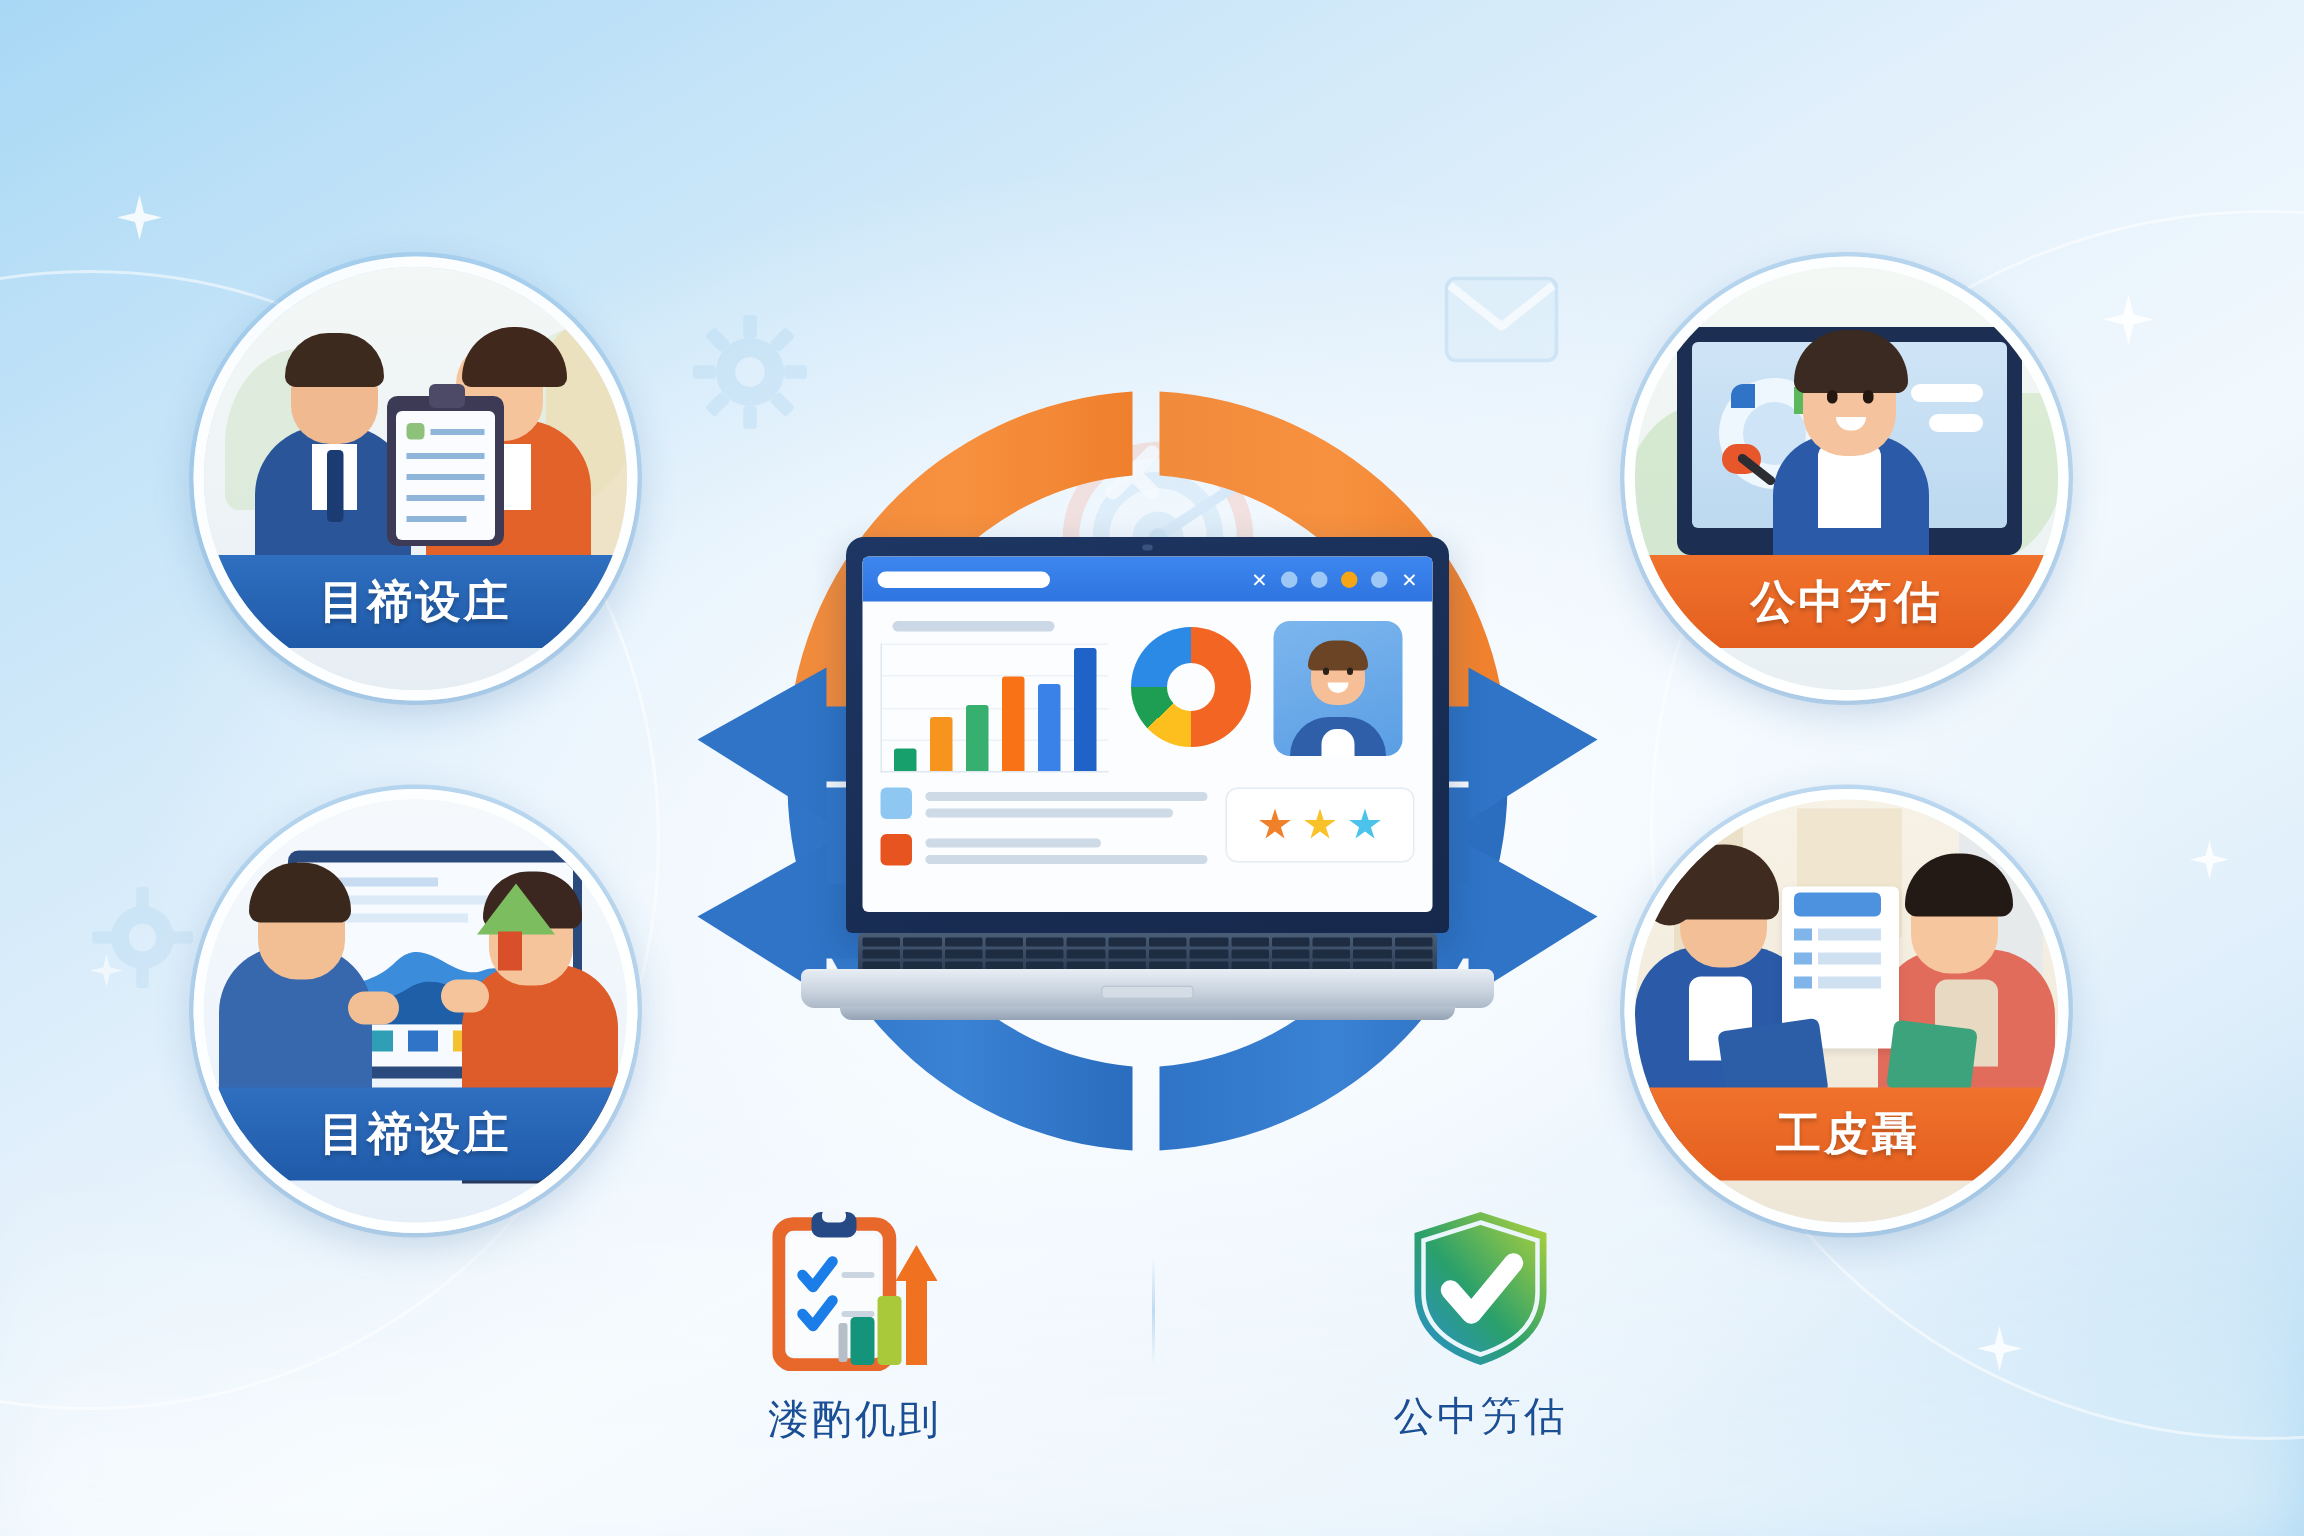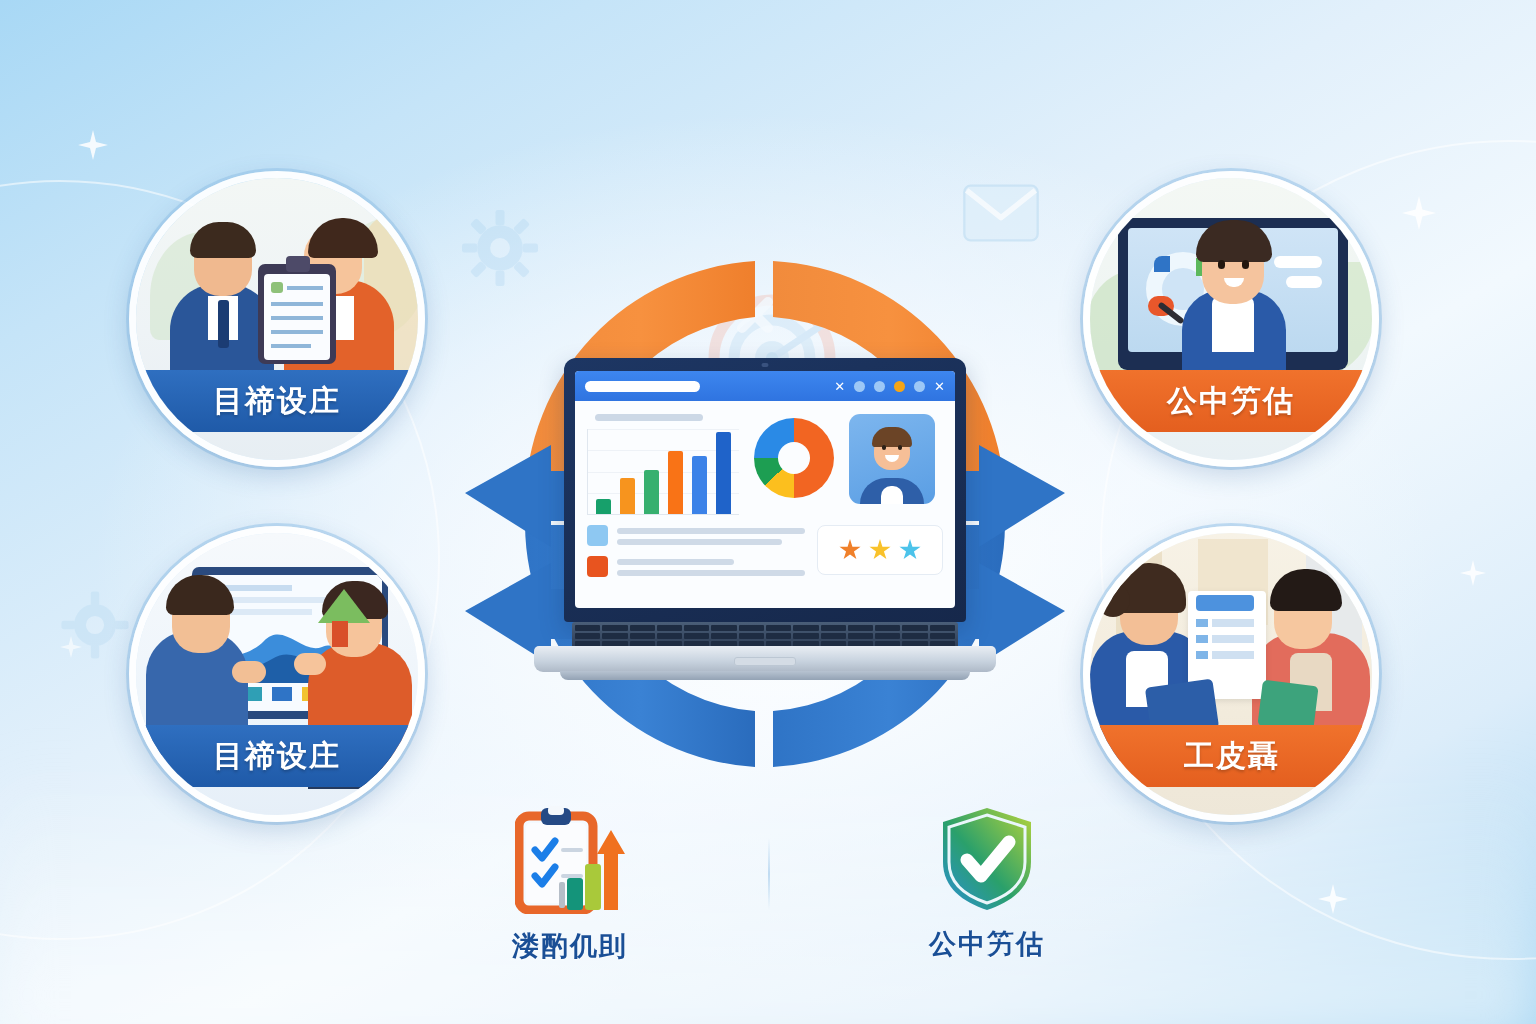--- a/index.html
+++ b/index.html
@@ -175,21 +175,21 @@
   }
 
   
   .sky { position: absolute; inset: 0; background: linear-gradient(180deg, #f3f7f5 0%, #eef3f6 55%, #e7eef3 100%); }
   .leaf { position: absolute; border-radius: 60% 10% 60% 10%; opacity: .55; }
   .person-head { position: absolute; border-radius: 50%; }
 
   
   .feature { position: absolute; text-align: center; }
   .feature-label {
-    margin-top: 14px; font-size: 27px; font-weight: 700; color: #1a4f96;
+    margin-top: 14px; font-size: 27px; font-weight: 400; color: #1a4f96;
     letter-spacing: 2px; white-space: nowrap;
     text-shadow: 0 1px 2px rgba(255,255,255,.8);
   }
   .clipicon { position: relative; width: 110px; height: 108px; margin: 0 auto; }
   .shieldicon { position: relative; width: 96px; height: 106px; margin: 0 auto; }
 
   .divider-v {
     position: absolute; left: 768px; top: 838px; width: 2px; height: 72px;
     background: linear-gradient(180deg, rgba(160,200,235,0), rgba(150,195,232,.55), rgba(160,200,235,0));
   }

